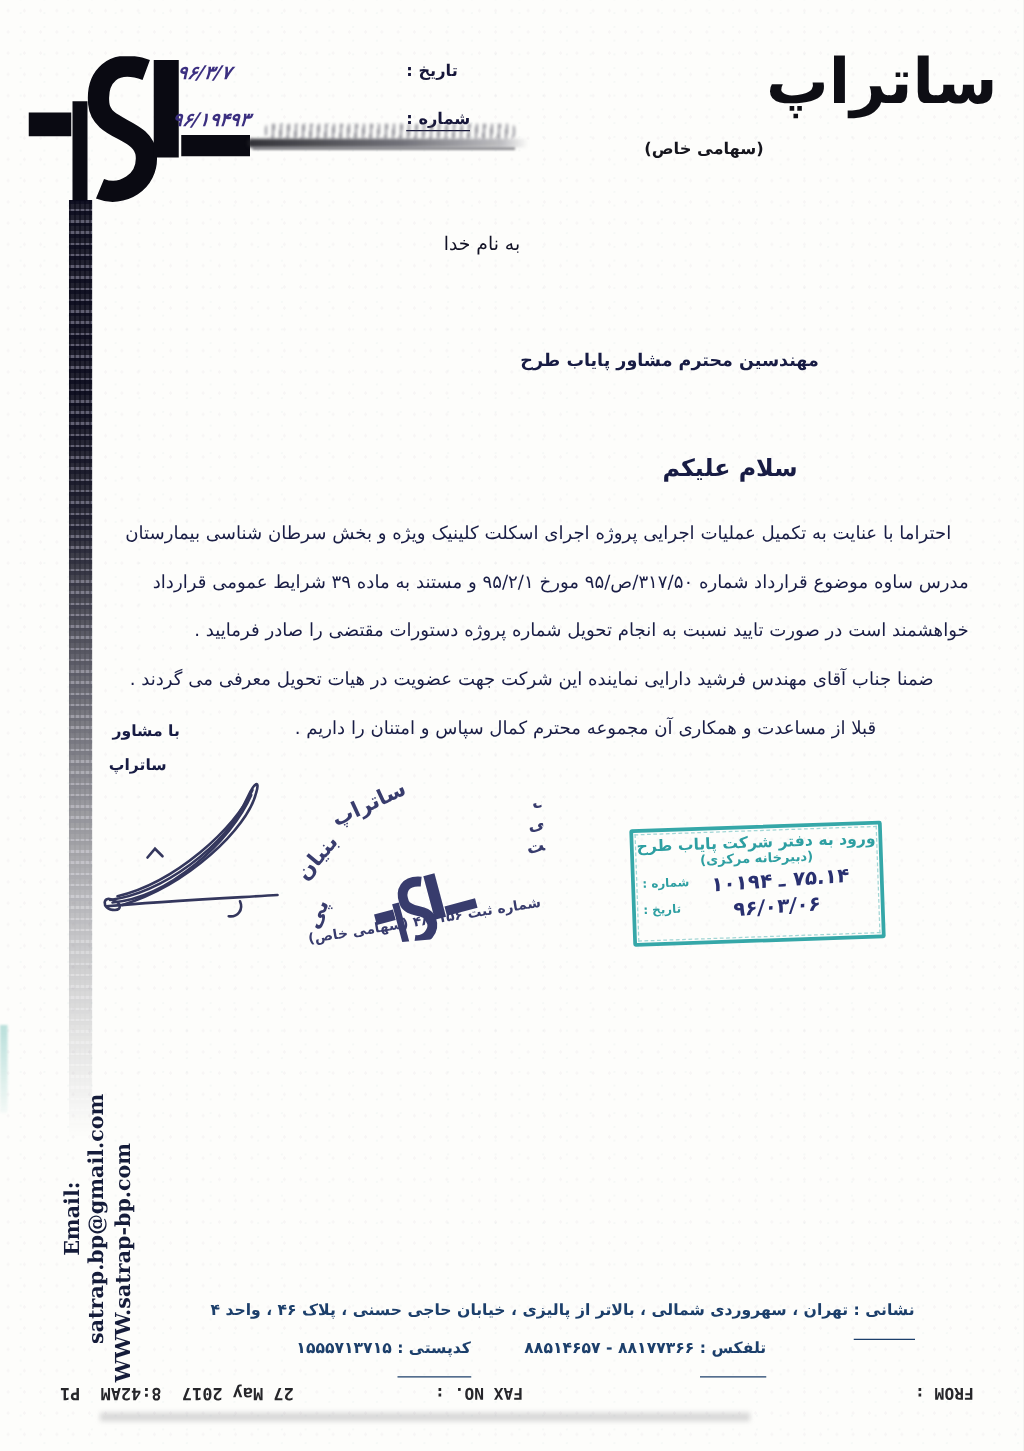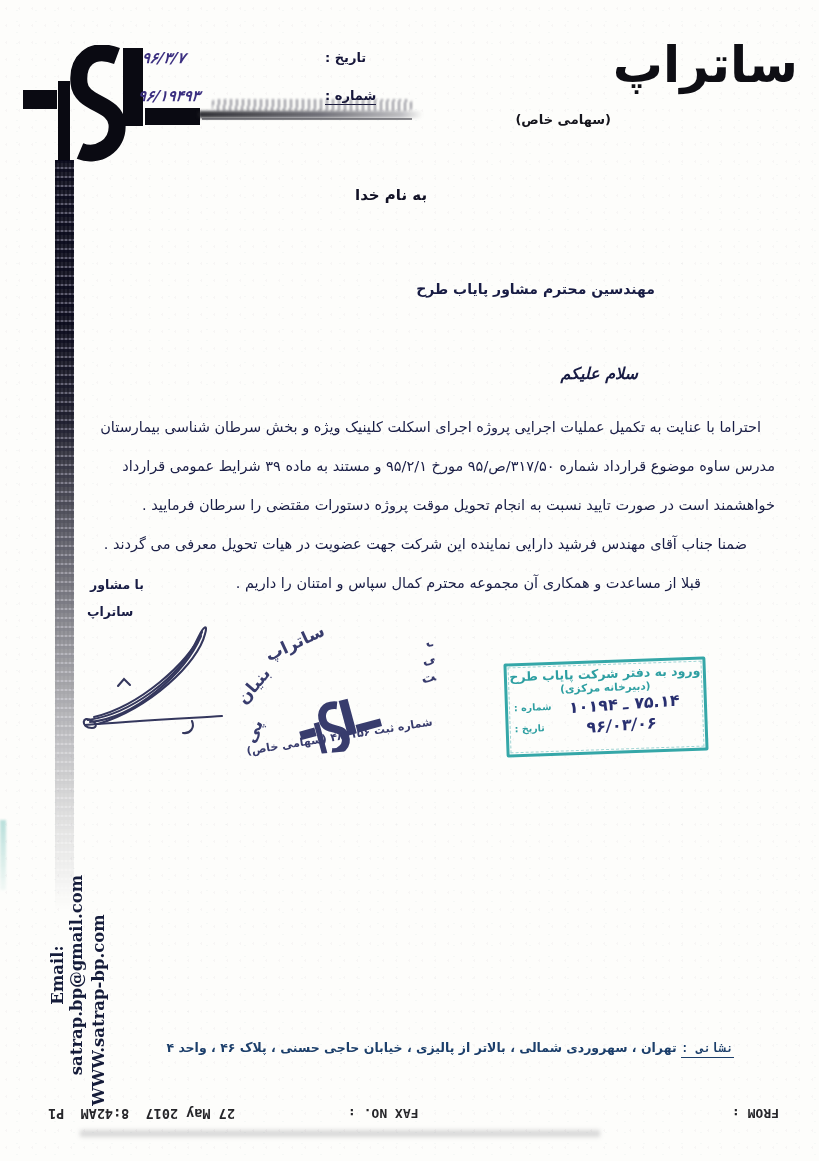--- a/index.html
+++ b/index.html
@@ -45,23 +45,23 @@
   .smudge{left:198px;top:99px;width:228px;height:28px;}
   .smudge .s1{position:absolute;left:14px;top:0;width:200px;height:12px;
     background:repeating-linear-gradient(95deg, rgba(60,60,75,.55) 0 2px, transparent 2px 6px);
     filter:blur(1.2px);border-radius:4px;}
   .smudge .s2{position:absolute;left:0;top:12px;width:225px;height:7px;
     background:linear-gradient(90deg, rgba(28,28,34,.9), rgba(40,40,52,.65) 55%, rgba(70,70,85,.35) 90%, transparent);
     filter:blur(1.4px);border-radius:3px;}
   .smudge .s3{position:absolute;left:4px;top:19px;width:210px;height:2px;background:rgba(30,30,40,.5);filter:blur(.7px);}
 
   
-  .bismillah{left:355px;top:186px;font-size:15px;font-weight:bold;color:#121226;}
+  .bismillah{left:355px;top:186px;font-size:15px;font-weight:normal;color:#121226;}
   .addressee{right:164px;top:281px;font-size:14px;font-weight:bold;color:#181c44;}
-  .salutation{right:181px;top:364px;font-size:16px;font-weight:bold;color:#181c44;font-style:italic;}
+  .salutation{right:181px;top:364px;font-size:19px;font-weight:bold;color:#181c44;}
   .body-block{left:85px;top:408px;width:690px;color:#191d45;font-size:14.5px;font-weight:normal;line-height:39px;}
   .body-block .bl{text-align:right;}
   .bl.m1{margin-left:0;padding-right:14px;}
   .bl.m4{padding-right:28px;}
   .bl.m5{padding-right:74px;}
 
   .regards{left:90px;top:577px;font-size:12.5px;font-weight:bold;color:#181c44;}
   .regards2{left:87px;top:604px;font-size:12.5px;font-weight:bold;color:#181c44;}
 
   .signature-svg{position:absolute;left:80px;top:618px;width:155px;height:122px;}
@@ -76,21 +76,21 @@
   .receipt .rt{font-size:12.5px;font-weight:bold;text-align:center;margin-top:3px;letter-spacing:.5px;}
   .receipt .rs{font-size:10.5px;font-weight:bold;text-align:center;margin-top:0;}
   .receipt .row{display:flex;flex-direction:row-reverse;align-items:center;padding:0 6px;margin-top:2px;}
   .receipt .rl{font-size:9.5px;font-weight:bold;}
   .receipt .rv{font-size:16px;font-weight:bold;color:#293070;direction:ltr;unicode-bidi:bidi-override;
     flex:1;text-align:center;transform:rotate(-2deg) skewX(-6deg);}
 
   
   .addr1{left:140px;top:1040px;width:620px;text-align:center;font-size:12.5px;font-weight:bold;color:#1c3f6b;}
   .addr2{left:115px;top:1070px;width:620px;text-align:center;font-size:12.5px;font-weight:bold;color:#1c3f6b;}
-  .u2{border-bottom:1.5px solid #1c3f6b;padding-bottom:1px;font-family:Liberation Mono, monospace;}
+  .u2{border-bottom:1.5px solid #1c3f6b;padding-bottom:16px;}
   .addr2 .gap{display:inline-block;width:34px;}
 
   .email-v{left:-68px;top:966px;width:250px;height:18px;transform:rotate(-90deg);transform-origin:center;
     font-family:"DejaVu Serif",serif;font-size:16.5px;font-weight:bold;color:#151c3a;text-align:center;}
   .web-v{left:-2px;top:1001px;width:200px;height:18px;transform:rotate(-90deg);transform-origin:center;
     font-family:"DejaVu Serif",serif;font-size:16.5px;font-weight:bold;color:#151c3a;text-align:center;}
 
   .faxline{font-family:"DejaVu Sans Mono",monospace;font-weight:bold;color:#26262a;transform:rotate(180deg);white-space:pre;}
   .fax-from{left:732px;top:1106px;font-size:13px;}
   .fax-no{left:348px;top:1106px;font-size:13px;}
@@ -126,21 +126,21 @@
     <div class="s3"></div>
   </div>
 
   <div class="abs fa bismillah">به نام خدا</div>
   <div class="abs fa addressee">مهندسین محترم مشاور پایاب طرح</div>
   <div class="abs fa salutation">سلام علیکم</div>
 
   <div class="abs fa body-block">
     <div class="bl m1">احتراما با عنایت به تکمیل عملیات اجرایی پروژه اجرای اسکلت کلینیک ویژه و بخش سرطان شناسی بیمارستان</div>
     <div class="bl">مدرس ساوه موضوع قرارداد شماره ۳۱۷/۵۰/ص/۹۵ مورخ ۹۵/۲/۱ و مستند به ماده ۳۹ شرایط عمومی قرارداد</div>
-    <div class="bl">خواهشمند است در صورت تایید نسبت به انجام تحویل موقت پروژه دستورات مقتضی را سرطان فرمایید .</div>
+    <div class="bl">خواهشمند است در صورت تایید نسبت به انجام تحویل شماره پروژه دستورات مقتضی را صادر فرمایید .</div>
     <div class="bl m4">ضمنا جناب آقای مهندس فرشید دارایی نماینده این شرکت جهت عضویت در هیات تحویل معرفی می گردند .</div>
     <div class="bl m5">قبلا از مساعدت و همکاری آن مجموعه محترم کمال سپاس و امتنان را داریم .</div>
   </div>
 
   <div class="abs fa regards">با مشاور</div>
   <div class="abs fa regards2">ساتراپ</div>
 
   <svg class="signature-svg" viewBox="0 0 155 122">
     <g fill="none" stroke="#232750" stroke-width="2.1" stroke-linecap="round" opacity=".92">
       <path d="M8,102 C50,96 100,60 118,20 C124,7 128,6 125,16 C118,45 70,90 18,106"></path>
@@ -185,20 +185,29 @@
       <span class="rl">تاریخ :</span>
       <span class="rv">۹۶/۰۳/۰۶</span>
     </div>
   </div>
 
   <div class="abs fa addr1">
     <span class="u2">نشانی :</span>
     <span> </span>
     <span>تهران ، سهروردی شمالی ، بالاتر از پالیزی ، خیابان حاجی حسنی ، پلاک ۴۶ ، واحد ۴</span>
   </div>
+  <div class="abs fa addr2">
+    <span class="u2">تلفکس :</span>
+    <span> </span>
+    <span>۸۸۱۷۷۳۶۶ - ۸۸۵۱۴۶۵۷</span>
+    <span class="gap"></span>
+    <span class="u2">کدپستی :</span>
+    <span> </span>
+    <span>۱۵۵۵۷۱۳۷۱۵</span>
+  </div>
 
   <div class="abs email-v">Email: satrap.bp@gmail.com</div>
   <div class="abs web-v">WWW.satrap-bp.com</div>
 
   <div class="abs faxline fax-from">FROM :</div>
   <div class="abs faxline fax-no">FAX NO. :</div>
   <div class="abs faxline fax-time">27 May 2017  8:42AM  P1</div>
   <div class="abs bottom-smear"></div>
 
 </div>

